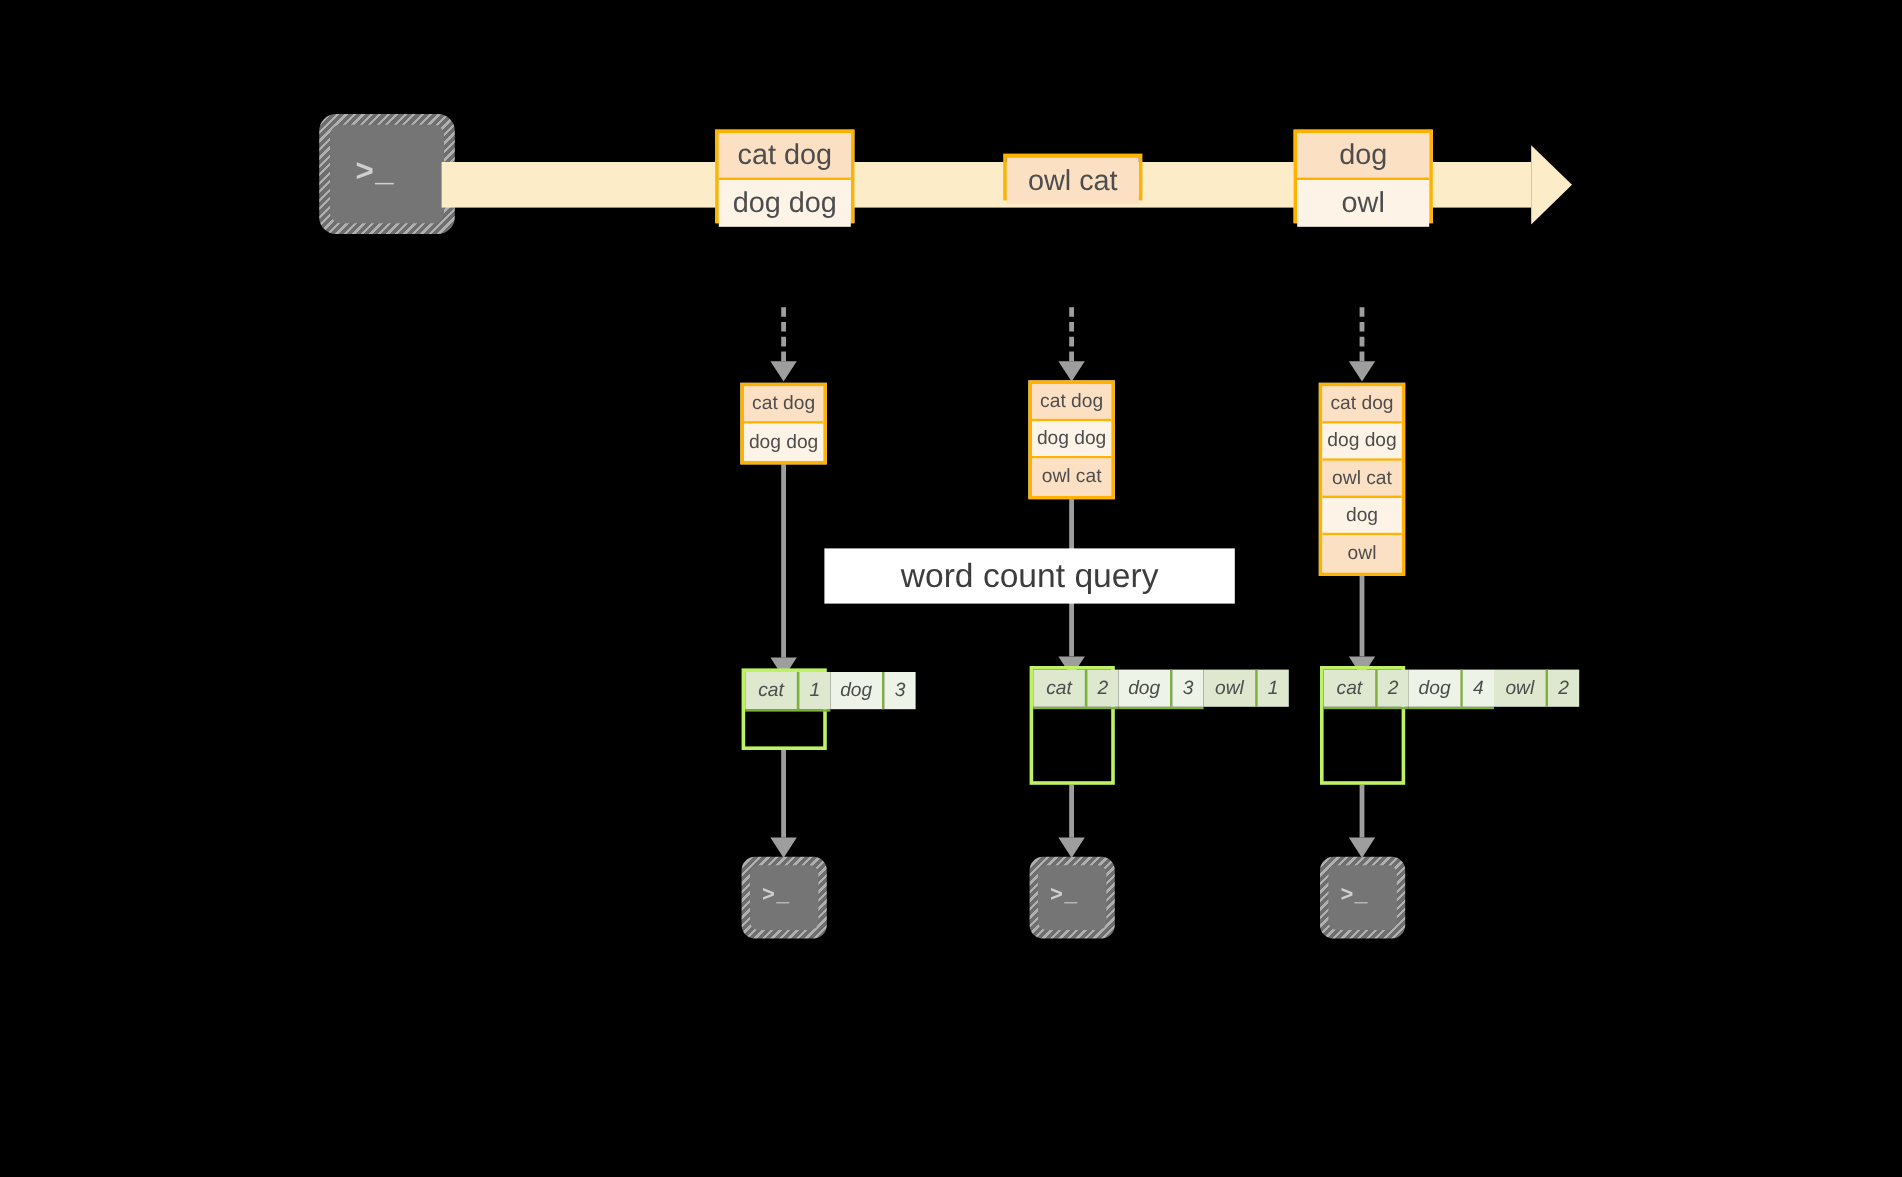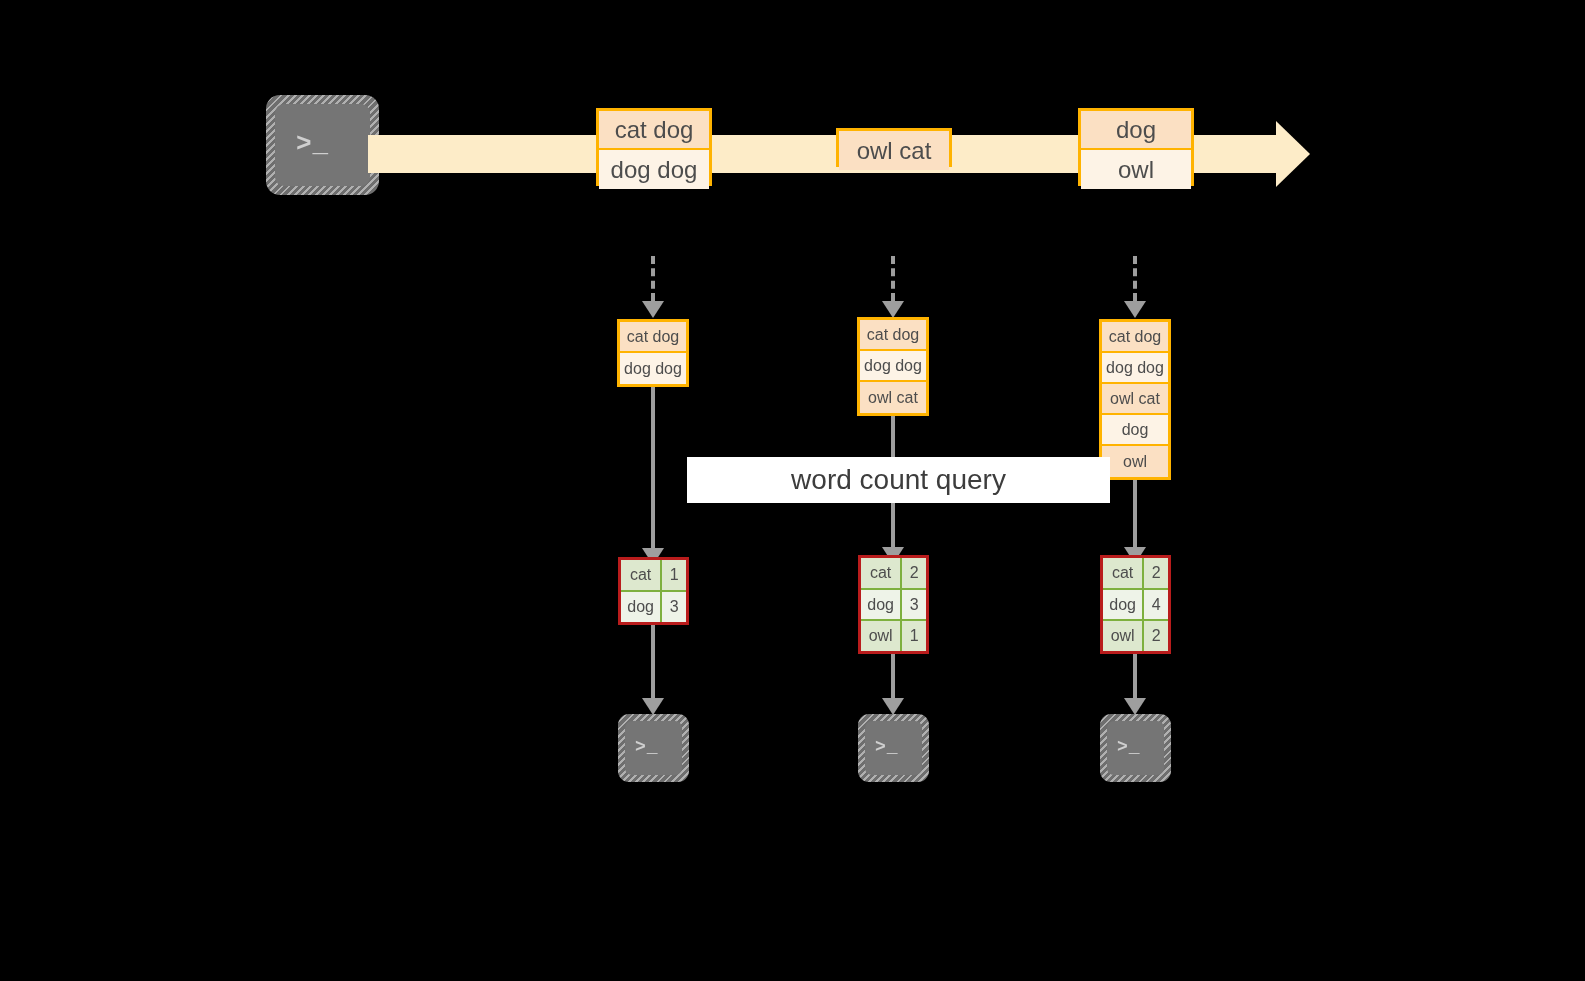--- a/index.html
+++ b/index.html
@@ -88,24 +88,25 @@
   .orow.dark  { background: #fbe0c3; }
   .orow.light { background: #fdf3e6; }
 
   .obox.big .orow   { height: 39px; font-size: 24px; }
   .obox.tiny .orow  { height: 31px; font-size: 16px; }
 
   
   .gbox {
     position: absolute;
     box-sizing: border-box;
-    border: 3px solid #b91c1c;
+    border: 3px solid #bef264;
     z-index: 5;
     display: flex;
-    flex-direction: column;
+    flex-direction: row;
+    font-style: italic;
   }
   .grow {
     display: flex;
     height: 31px;
     border-bottom: 2px solid #7eb03e;
   }
   .grow:last-child { border-bottom: none; }
   .gcell {
     box-sizing: border-box;
     display: flex;
@@ -226,21 +227,21 @@
   </div>
   <div class="conn" style="left:881px; top:416px; width:24px; height:148px;">
     <span class="shaft" style="height:131px;"></span>
     <span class="head" style="top:131px;"></span>
   </div>
   <div class="conn" style="left:1123px; top:480px; width:24px; height:84px;">
     <span class="shaft" style="height:67px;"></span>
     <span class="head" style="top:67px;"></span>
   </div>
 
-  <div class="query-label" style="left:687px; top:457px; width:423px; height:46px;">
+  <div class="query-label" style="left:687px; top:457px; width:342px; height:46px;">
     <span>word count query</span>
   </div>
 
   <div class="gbox" style="left:618px; top:557px; width:71px; height:68px;">
     <div class="grow dark">
       <span class="gcell key">cat</span>
       <span class="gcell val">1</span>
     </div>
     <div class="grow light">
       <span class="gcell key">dog</span>

